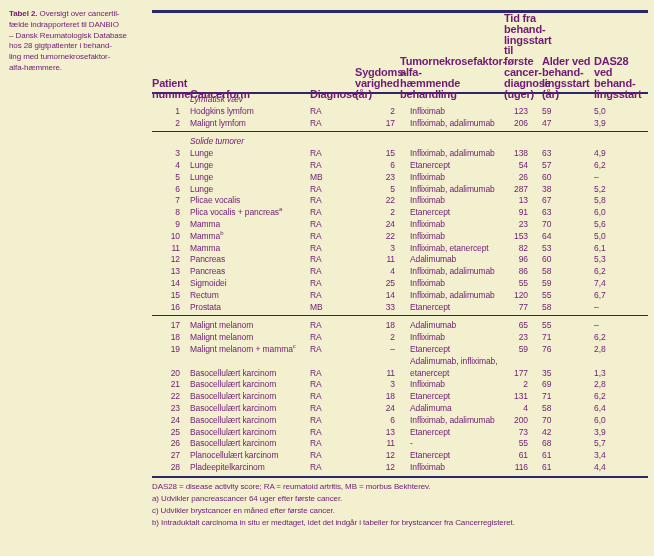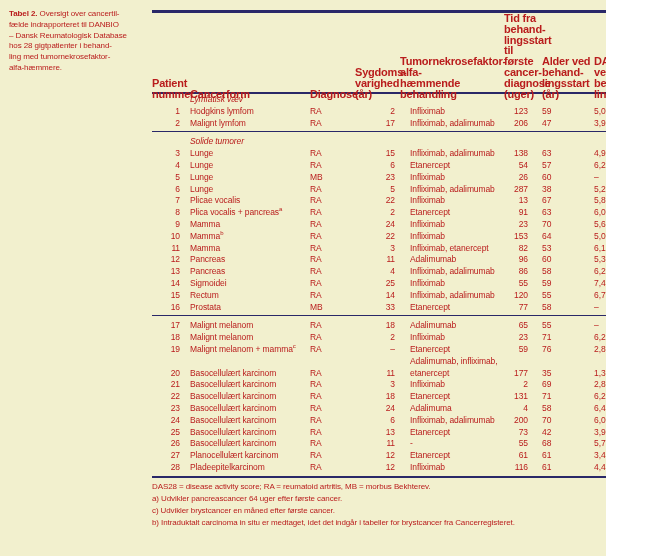--- a/index.html
+++ b/index.html
@@ -1,21 +1,21 @@
 <!DOCTYPE html>
 <html><head>
 <meta charset="utf-8">
 <style>
   html,body{margin:0;padding:0;}
   .page{
     position:relative;
-    width:606px;height:556px;
+    width:654px;height:556px;
     background:#f2f0ce;
     font-family:"Liberation Sans", sans-serif;
-    color:#b91c1c;
+    color:#701a75;
     overflow:hidden;
   }
   
   .caption{
     position:absolute;left:9px;top:9px;width:143px;
     font-size:8px;line-height:10.8px;letter-spacing:-0.1px;
     white-space:pre-line;
   }
   .caption b{font-weight:bold;}
   

